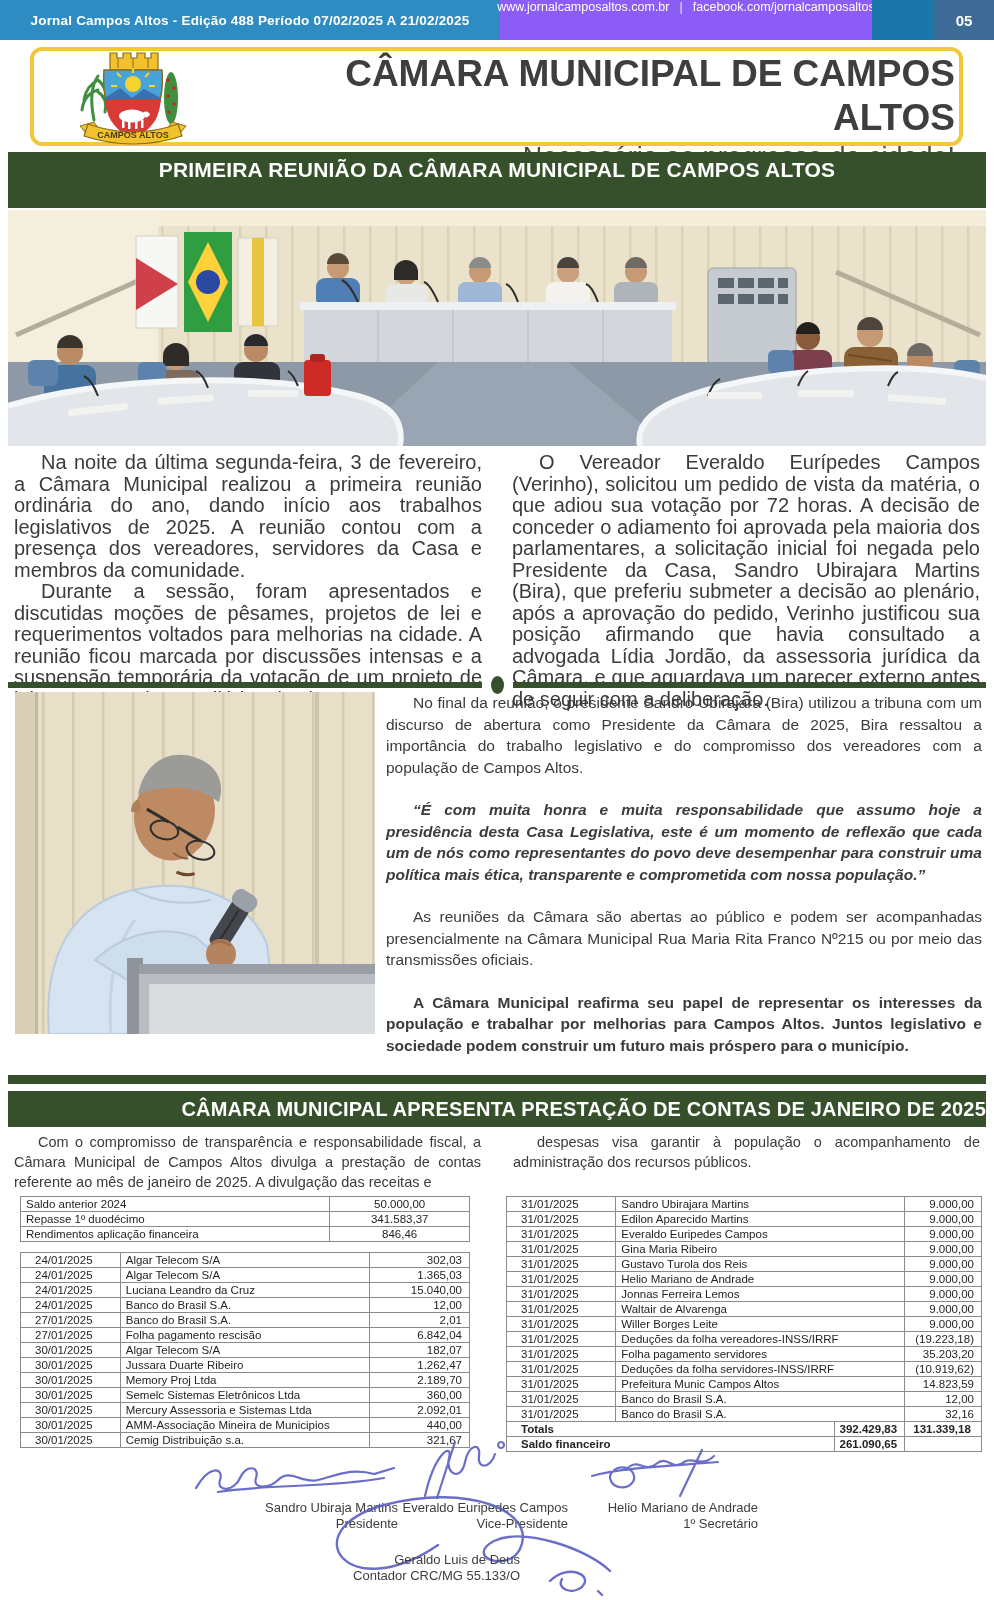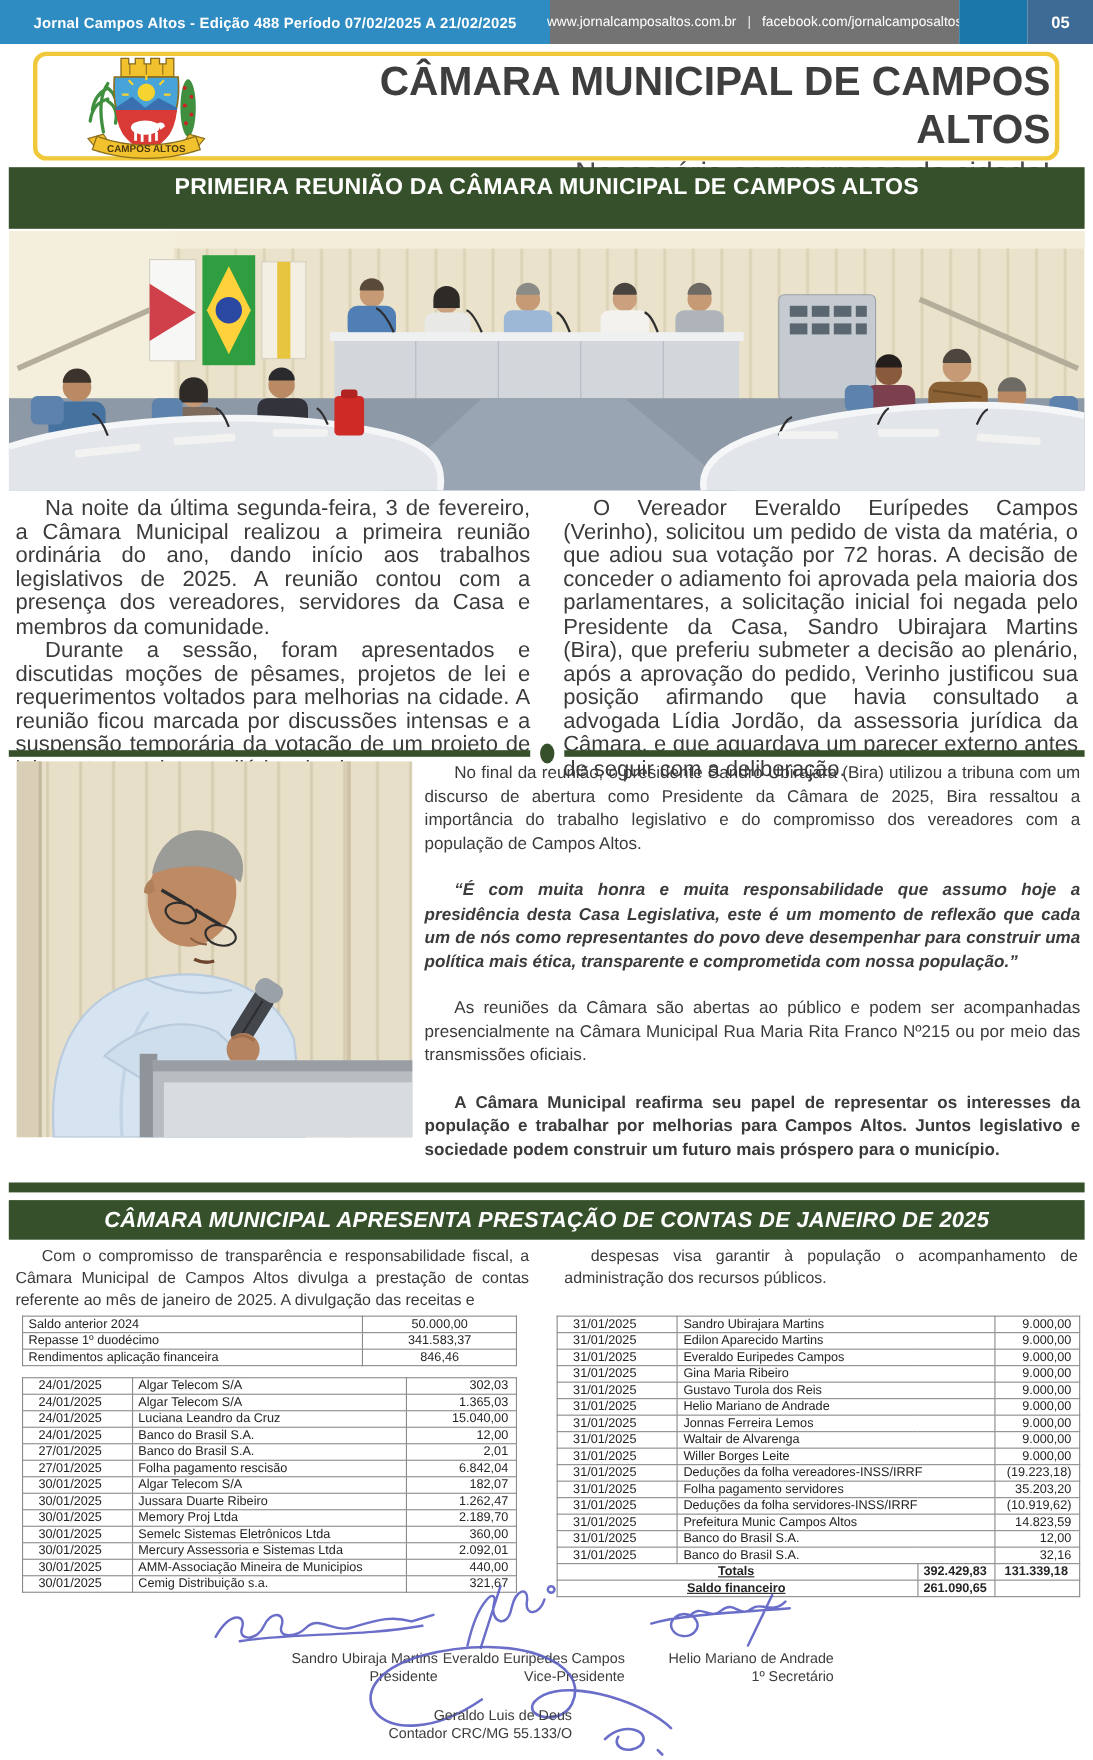--- a/index.html
+++ b/index.html
@@ -5,40 +5,40 @@
   * { margin:0; padding:0; box-sizing:border-box; }
   html,body { width:994px; }
   body {
     position:relative; width:994px; height:1600px; background:#ffffff;
     font-family:"Liberation Sans", sans-serif; color:#3c3c3c; overflow:hidden;
   }
   
   .topbar { position:absolute; left:0; top:0; width:994px; height:40px; display:flex; }
   .tb-seg1 { width:500px; background:#2e8cc2; color:#fff; display:flex; align-items:center; justify-content:center;
              font-size:13.5px; font-weight:bold; letter-spacing:.2px; }
-  .tb-seg2 { width:372px; background:#737373; color:#fff; display:flex; align-items:center; justify-content:center;
+  .tb-seg2 { width:372px; background:#8b5cf6; color:#fff; display:flex; justify-content:center;
              font-size:12.5px; gap:10px; }
   .tb-seg3 { width:62px; background:#1b76a9; }
   .tb-seg4 { width:60px; background:#3e6b95; color:#fff; display:flex; align-items:center; justify-content:center;
              font-size:15px; font-weight:bold; }
   .tb-sep { opacity:.85; }
   
   .header-box { position:absolute; left:30px; top:47px; width:933px; height:99px; background:#fff;
                 border:4px solid #f0c83a; border-radius:12px; }
   .logo { position:absolute; left:58px; top:46px; width:150px; height:100px; z-index:3; }
   .mast-text { position:absolute; left:215px; top:52px; width:740px; height:90px; text-align:right; }
   .mast-title { font-size:37px; font-weight:bold; color:#3e3e3e; letter-spacing:0px; line-height:44px; }
   .mast-sub { font-size:27px; color:#4a4a4a; line-height:34px; }
   
   .banner1 { position:absolute; left:8px; top:152px; width:978px; height:56px; background:#35502a;
              color:#fff; text-align:center; font-weight:bold; font-size:21px; line-height:25px; padding-top:5px;
              letter-spacing:.2px; }
   .strip   { position:absolute; left:8px; top:1075px; width:978px; height:9px; background:#35502a; }
   .banner2 { position:absolute; left:8px; top:1091px; width:978px; height:36px; background:#35502a;
-             color:#fff; text-align:center; font-weight:bold; font-size:20px; line-height:36px; letter-spacing:.2px;font-style:italic; }
+             color:#fff; text-align:right; font-weight:bold; font-size:20px; line-height:36px; letter-spacing:.2px; }
   
   .photo1 { position:absolute; left:8px; top:210px; width:978px; height:236px; }
   .photo2 { position:absolute; left:15px; top:692px; width:360px; height:342px; }
   
   .cols1 { position:absolute; left:14px; top:452px; width:966px; display:flex; gap:30px; }
   .cols1 .col { flex:1; font-size:20px; line-height:21.5px; text-align:justify; color:#3b3b3b; }
   .cols1 p, .col2 p { text-indent:27px; }
   .divider { position:absolute; left:8px; top:676px; width:978px; height:18px; display:flex; align-items:center; }
   .divider .bar { flex:1; height:6px; background:#35502a; }
   .divider .gap { width:9px; }
@@ -60,21 +60,21 @@
   table.t-summary td:nth-child(1){ width:310px; }
   table.t-summary td:nth-child(2){ width:140px; text-align:center; }
   table.t-expenses td:nth-child(1){ width:100px; padding-left:14px; }
   table.t-expenses td:nth-child(2){ width:250px; }
   table.t-expenses td:nth-child(3){ width:100px; text-align:right; padding-right:7px; }
   table.t-payroll col.c1 { width:110px; } table.t-payroll col.c2 { width:220px; }
   table.t-payroll col.c3 { width:69px; }  table.t-payroll col.c4 { width:77px; }
   table.t-payroll td:nth-child(1){ padding-left:14px; }
   table.t-payroll tbody.data td:nth-child(3){ text-align:right; padding-right:7px; }
   table.t-payroll tr.foot td { font-weight:bold; height:15px; }
-  table.t-payroll td.foot-label { text-align:center; padding-right:16px;text-decoration:underline; }
+  table.t-payroll td.foot-label { text-align:left; padding-right:16px; }
   table.t-payroll td.foot-v { text-align:center; padding-right:7px; }
   
   .sigblock { position:absolute; text-align:right; color:#3d3d3d; }
   .sig1 { left:188px; top:1458px; width:210px; }
   .sig2 { left:368px; top:1440px; width:200px; }
   .sig3 { left:548px; top:1446px; width:210px; }
   .sig4 { left:330px; top:1552px; width:190px; }
   .signame { font-size:13px; line-height:16px; }
   .sigrole { font-size:13px; line-height:16px; }
   .sigstroke { display:block; margin:0 auto; }

